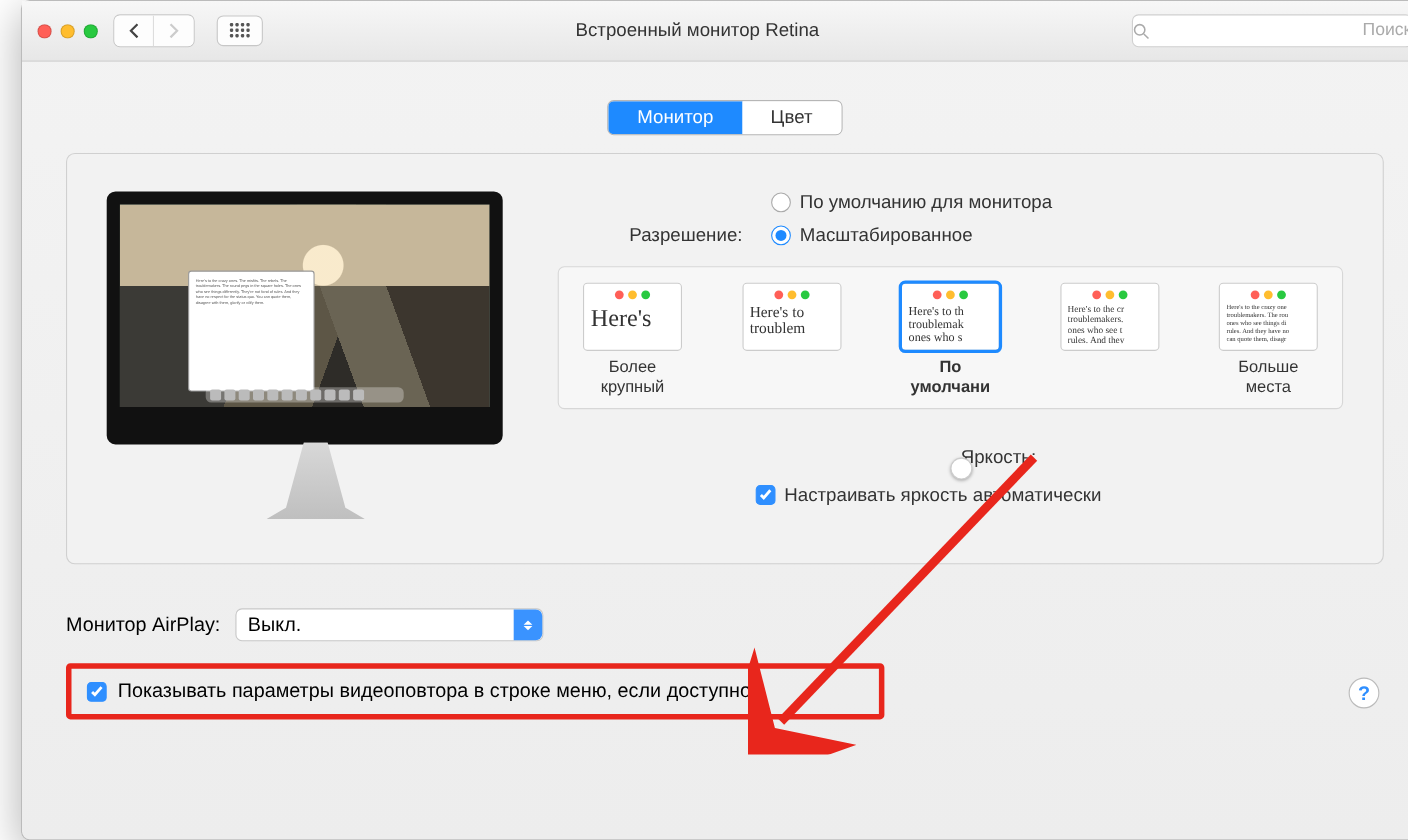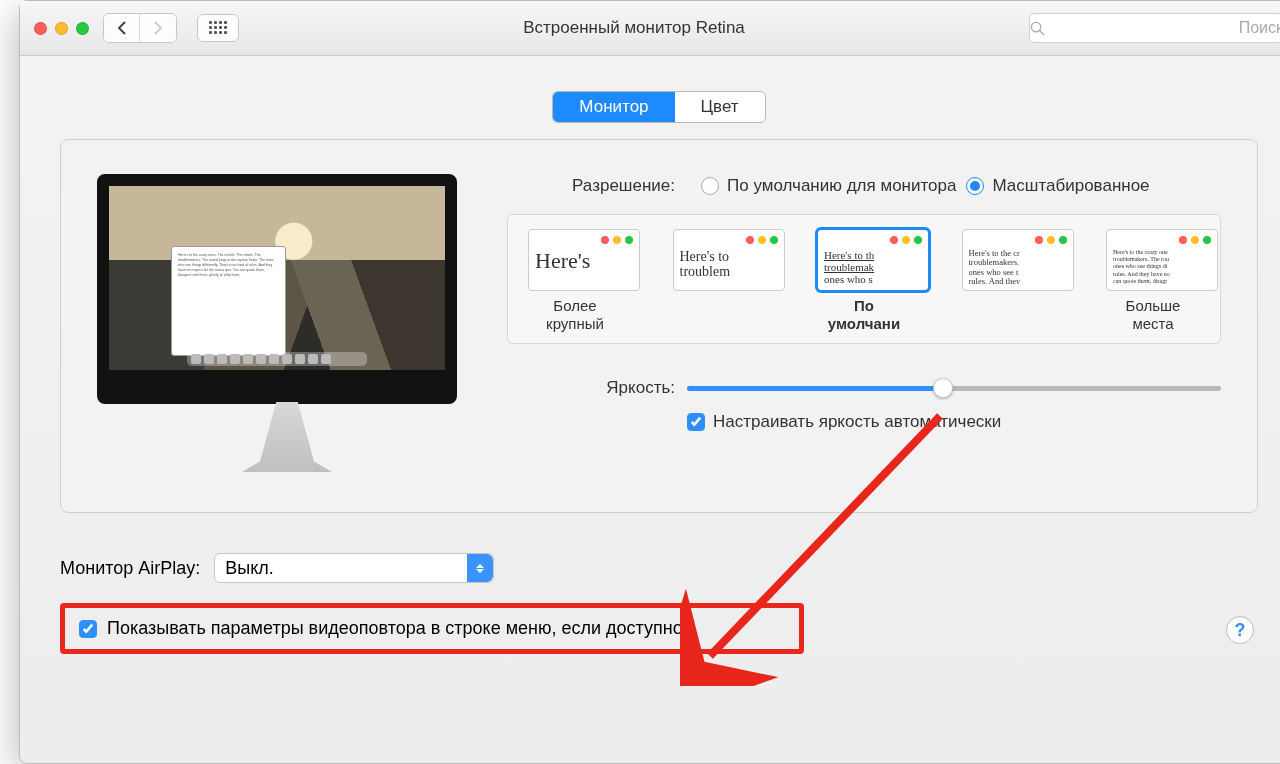--- a/index.html
+++ b/index.html
@@ -122,54 +122,54 @@
     position:relative;
   }
   .apple-logo{
     position:absolute; left:50%; top:-24px; transform:translateX(-50%);
     color:#333; font-size:15px;
   }
 
   .right-col{ flex:1; font-size:17px; color:#333; }
   .row{ display:flex; align-items:flex-end; margin-bottom:10px;gap:14px; }
   .label-col{ width:160px; text-align:right; padding-right:12px; padding-top:2px;}
-  .radios{ display:flex; gap:10px;}
+  .radios{ display:flex; flex-direction:column; gap:10px;}
   .radio{ display:flex; align-items:center; gap:8px; }
   .radio .dot{
     width:18px;height:18px;border-radius:50%;border:1px solid #aaa;
     background:#fff; position:relative;
   }
   .radio.checked .dot{ border-color:#1e8aff; }
   .radio.checked .dot::after{
     content:"";position:absolute;inset:3px;border-radius:50%;
     background:#1e8aff;
   }
 
   .res-options{
     margin-top:18px;margin-left: -20px;
     border:1px solid #d7d7d7;background:#f7f7f7;border-radius:6px;
     padding:14px 20px 10px; display:flex; gap:16px; justify-content:space-between;
   }
   .res-item{
     width:94px; text-align:center;
   }
   .res-thumb{
-    width:112px;height:62px;border:1px solid #ccc;border-radius:4px;
+    width:90px;height:62px;border:1px solid #ccc;border-radius:4px;
     background:#fff;padding:6px;position:relative;margin:0 auto;
-    display:flex;flex-direction:column;align-items:flex-end;
-  }
-  .res-thumb.selected{ outline:3px solid #1e8aff; outline-offset:-1px;text-decoration:underline;}
+    display:flex;flex-direction:column;align-items:center;
+  }
+  .res-thumb.selected{ outline:3px solid #1e8aff; outline-offset:-1px;}
   .tl{display:flex;gap:4px;margin-bottom:5px;}
   .tl i{width:8px;height:8px;border-radius:50%;}
   .r{background:#ff5f57;}.y{background:#ffbd2e;}.g{background:#28c940;}
   .res-text{font-family:Georgia,serif;color:#333;line-height:1.1;text-align:left;width:100%;overflow:hidden;}
   .res-caption{margin-top:6px;font-size:15px;line-height:1.2;}
   .res-caption.bold{font-weight:600;}
 
-  .brightness-row{margin-top:34px;display:flex;align-items:center;}
+  .brightness-row{margin-top:34px;display:flex;align-items:center;flex-direction:column;}
   .brightness-row .label-col{padding-top:0;}
   .slider-track{
     flex:1;height:5px;background:#b8b8b8;border-radius:3px;position:relative;
   }
   .slider-fill{
     position:absolute;left:0;top:0;bottom:0;width:48%;
     background:#2f8fff;border-radius:3px;
   }
   .slider-thumb{
     position:absolute;top:50%;left:48%;transform:translate(-50%,-50%);

